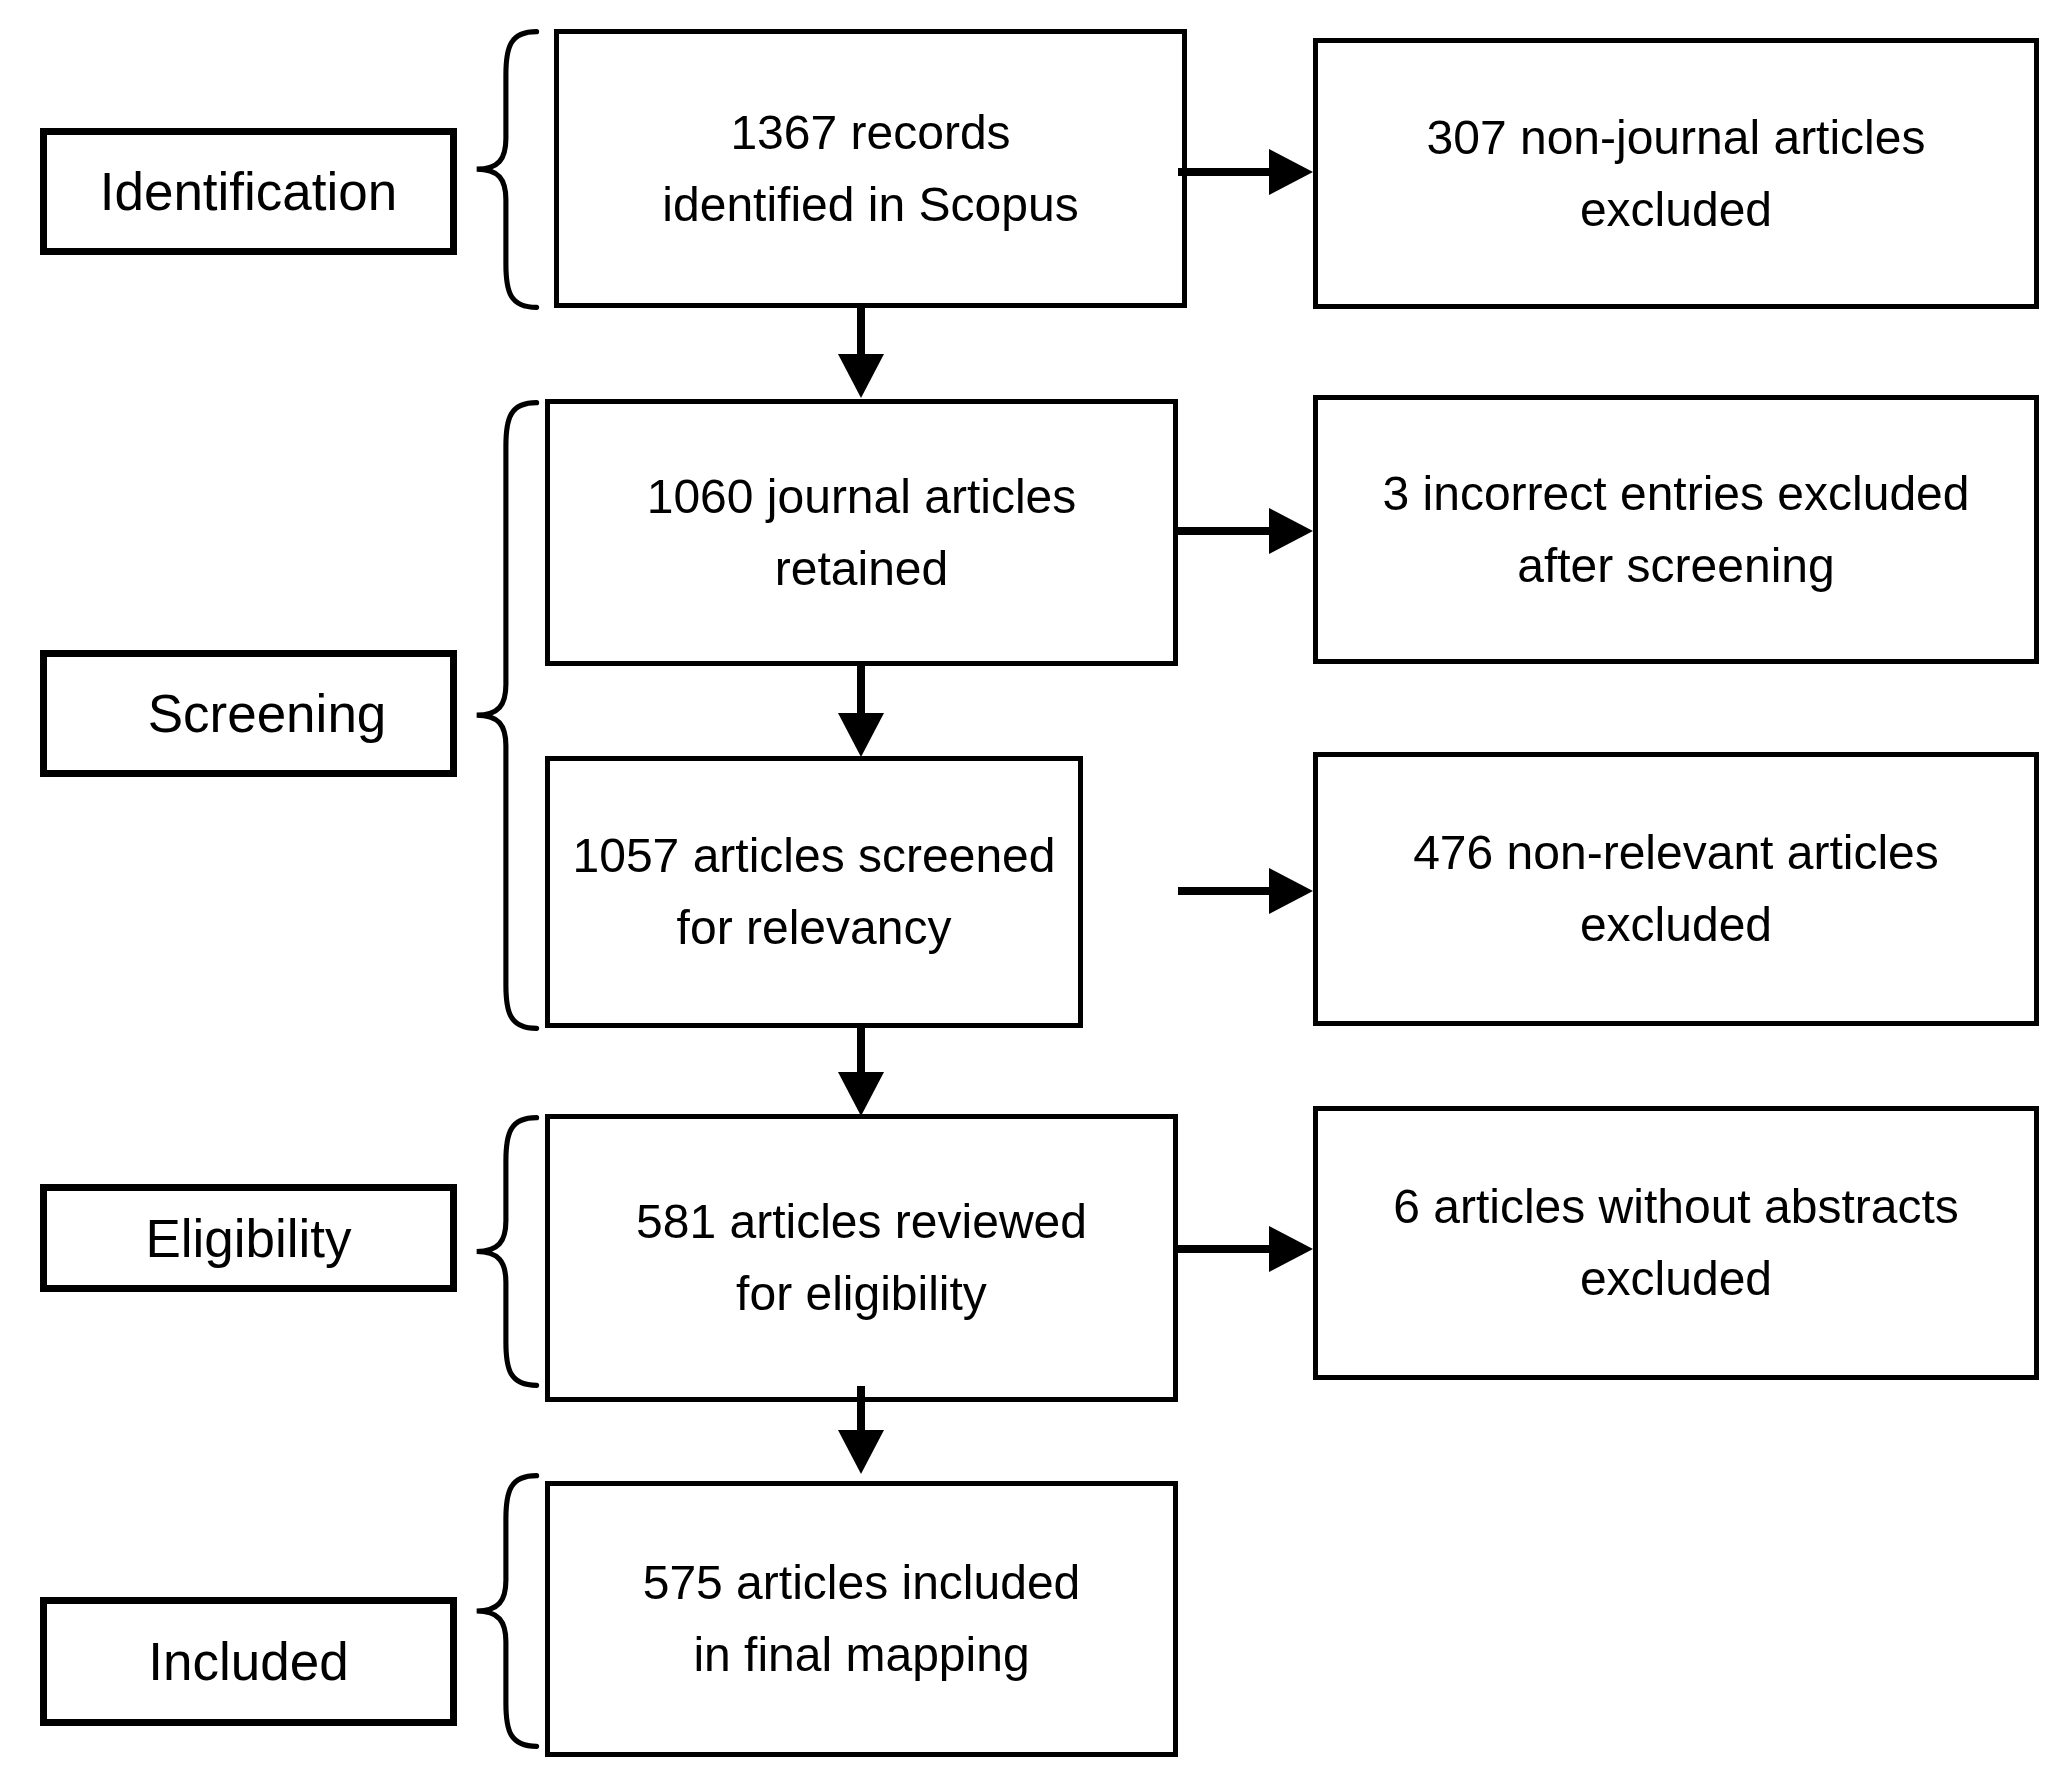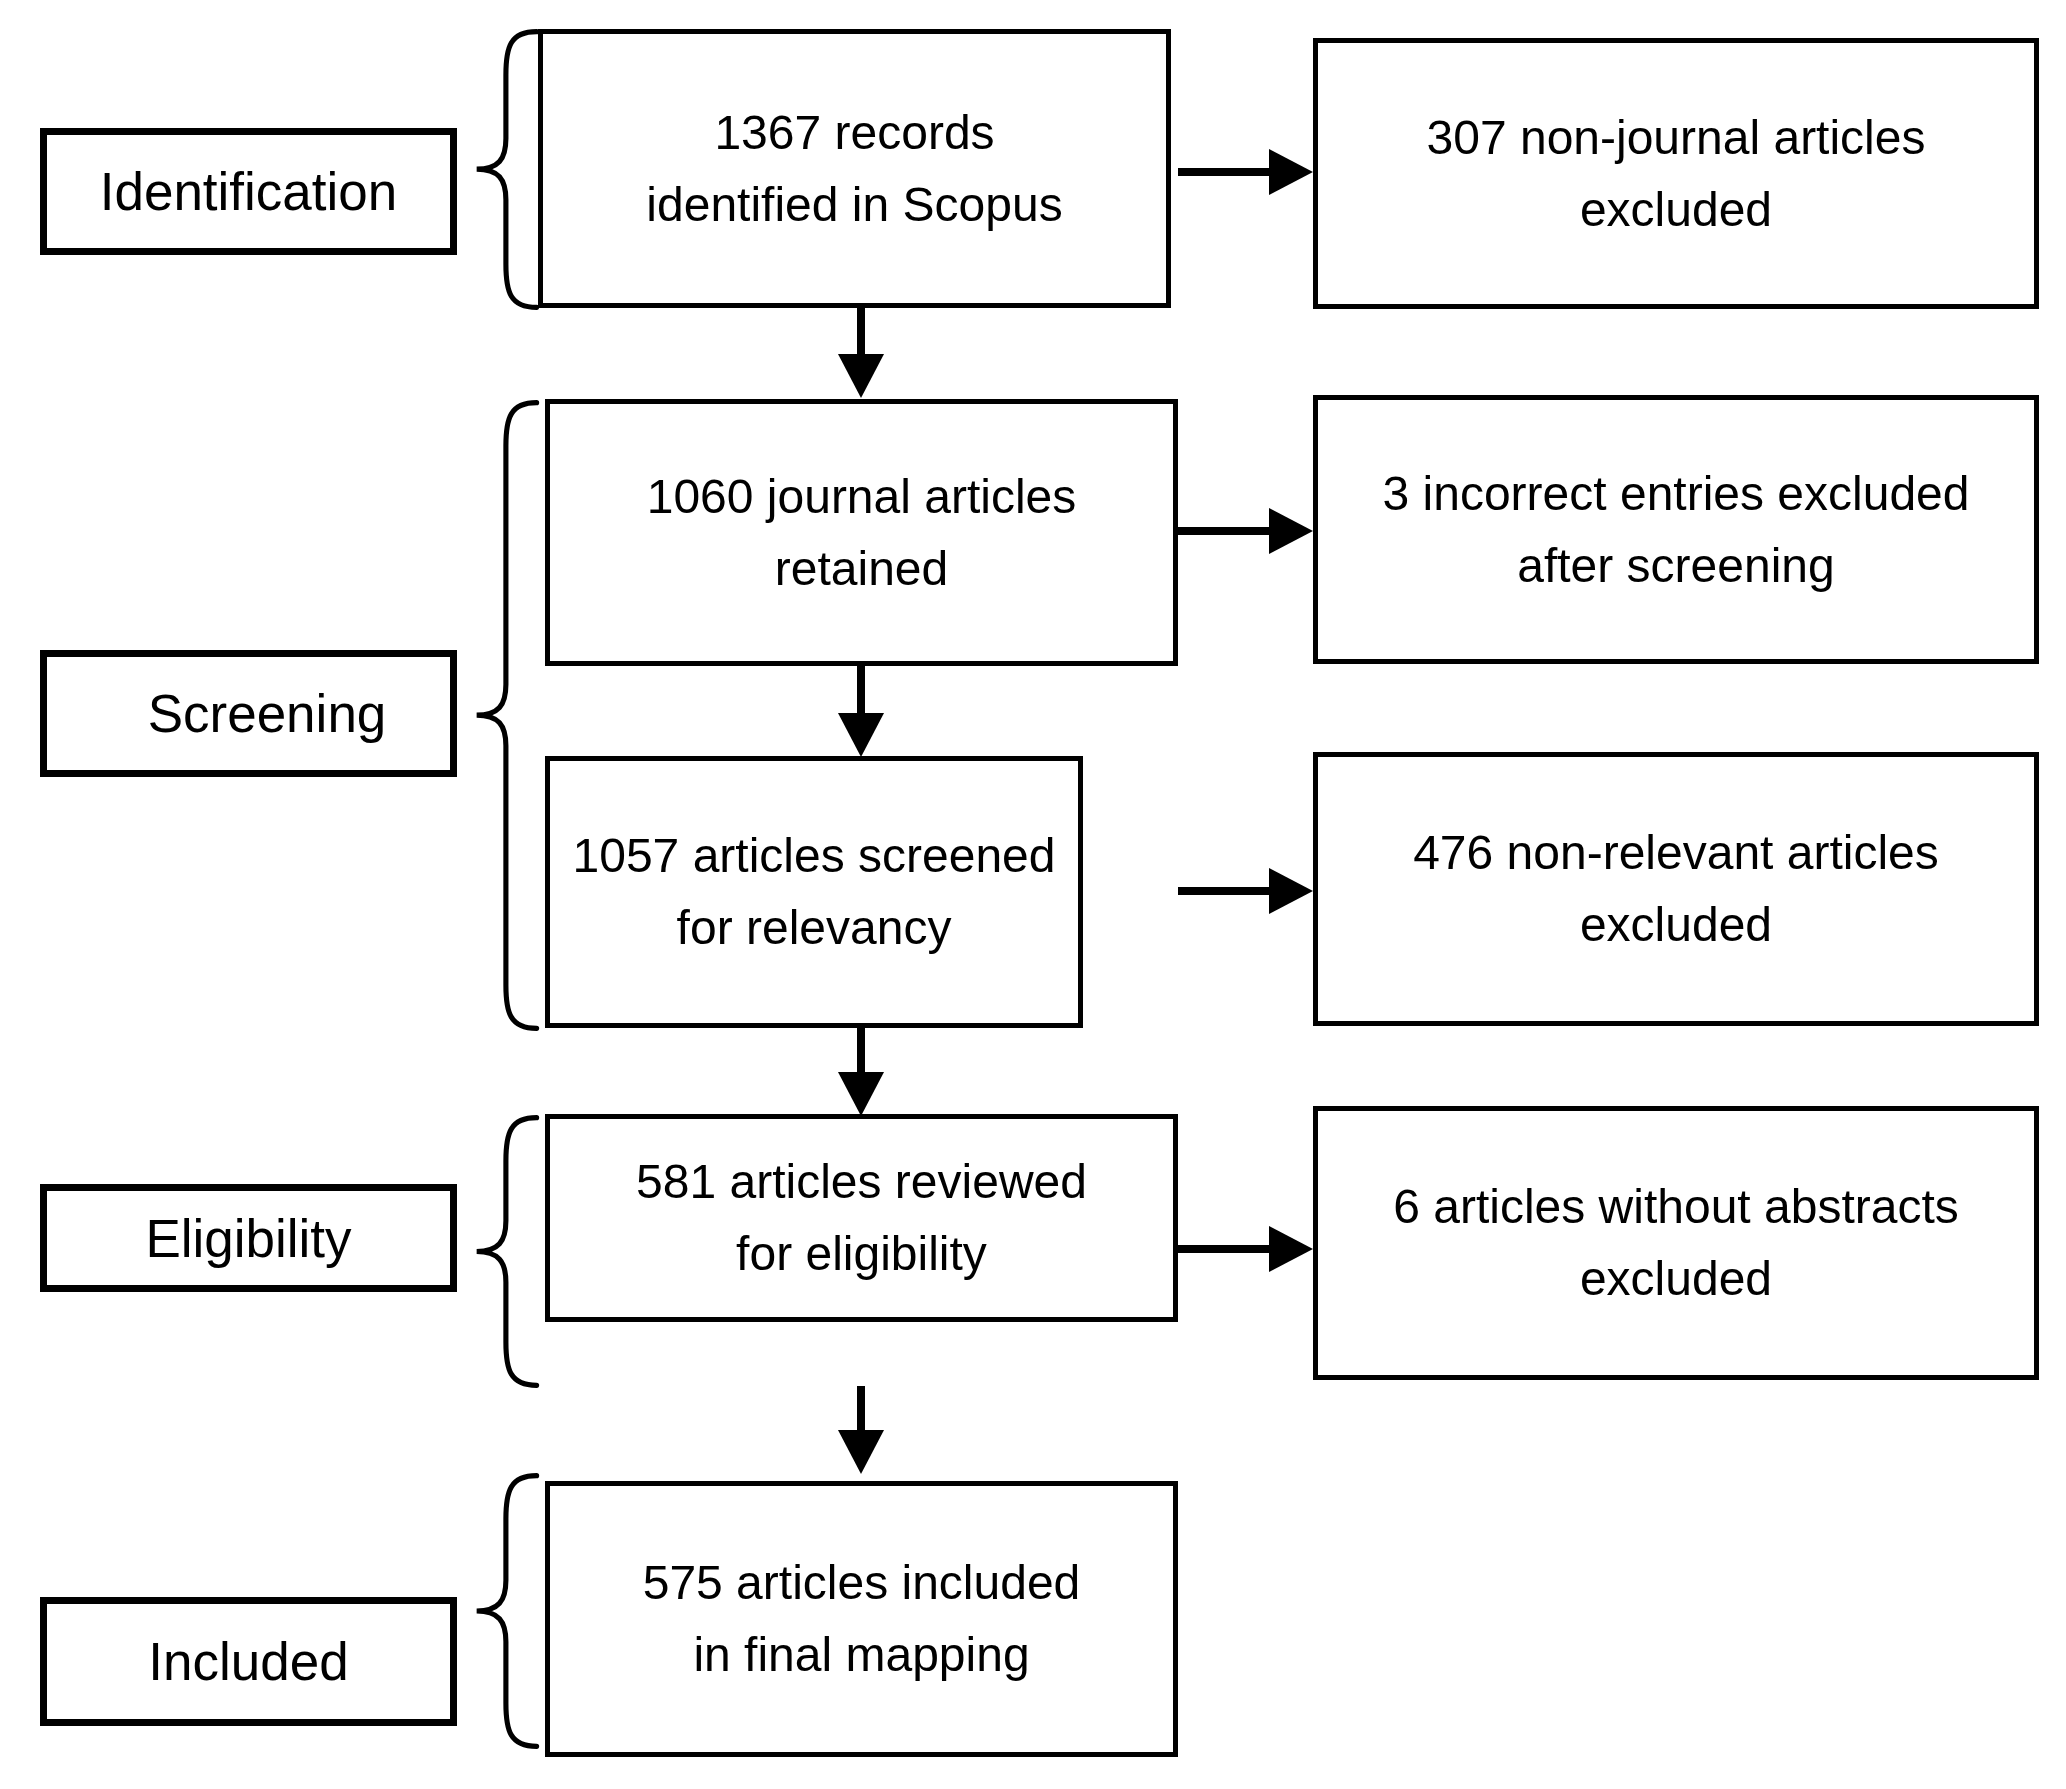--- a/index.html
+++ b/index.html
@@ -102,33 +102,33 @@
   <svg class="brace" style="left:472px; top:399px;" width="70" height="633" viewBox="0 0 95 865">
     <path d="M 88,5 C 52,5 46,26 46,64 L 46,390 C 46,418 36,432 6,432 C 36,432 46,446 46,474 L 46,801 C 46,839 52,860 88,860" fill="none" stroke="#000000" stroke-width="7" stroke-linecap="round"></path>
   </svg>
   <svg class="brace" style="left:472px; top:1114px;" width="70" height="275" viewBox="0 0 95 376">
     <path d="M 88,5 C 52,5 46,26 46,64 L 46,146 C 46,174 36,188 6,188 C 36,188 46,202 46,230 L 46,312 C 46,350 52,371 88,371" fill="none" stroke="#000000" stroke-width="7" stroke-linecap="round"></path>
   </svg>
   <svg class="brace" style="left:472px; top:1472px;" width="70" height="278" viewBox="0 0 95 380">
     <path d="M 88,5 C 52,5 46,26 46,64 L 46,148 C 46,176 36,190 6,190 C 36,190 46,204 46,232 L 46,316 C 46,354 52,375 88,375" fill="none" stroke="#000000" stroke-width="7" stroke-linecap="round"></path>
   </svg>
 
-  <div class="box proc" style="left:538px; top:29px; width:633px; height:279px;align-items:center;">
+  <div class="box proc" style="left:554px; top:29px; width:633px; height:279px;align-items:center;">
     <div class="ln">1367 records</div>
     <div class="ln">identified in Scopus</div>
   </div>
   <div class="box proc" style="left:545px; top:399px; width:633px; height:267px;">
     <div class="ln">1060 journal articles</div>
     <div class="ln">retained</div>
   </div>
   <div class="box proc" style="left:545px; top:756px; width:538px; height:272px;">
     <div class="ln">1057 articles screened</div>
     <div class="ln">for relevancy</div>
   </div>
-  <div class="box proc" style="left:545px; top:1114px; width:633px; height:208px;">
+  <div class="box proc" style="left:545px; top:1114px; width:633px; height:288px;">
     <div class="ln">581 articles reviewed</div>
     <div class="ln">for eligibility</div>
   </div>
   <div class="box proc" style="left:545px; top:1473px; width:633px; height:276px;margin-top:8px;">
     <div class="ln">575 articles included</div>
     <div class="ln">in final mapping</div>
   </div>
 
   <div class="box excl" style="left:1313px; top:38px; width:726px; height:271px;">
     <div class="ln">307 non-journal articles</div>

